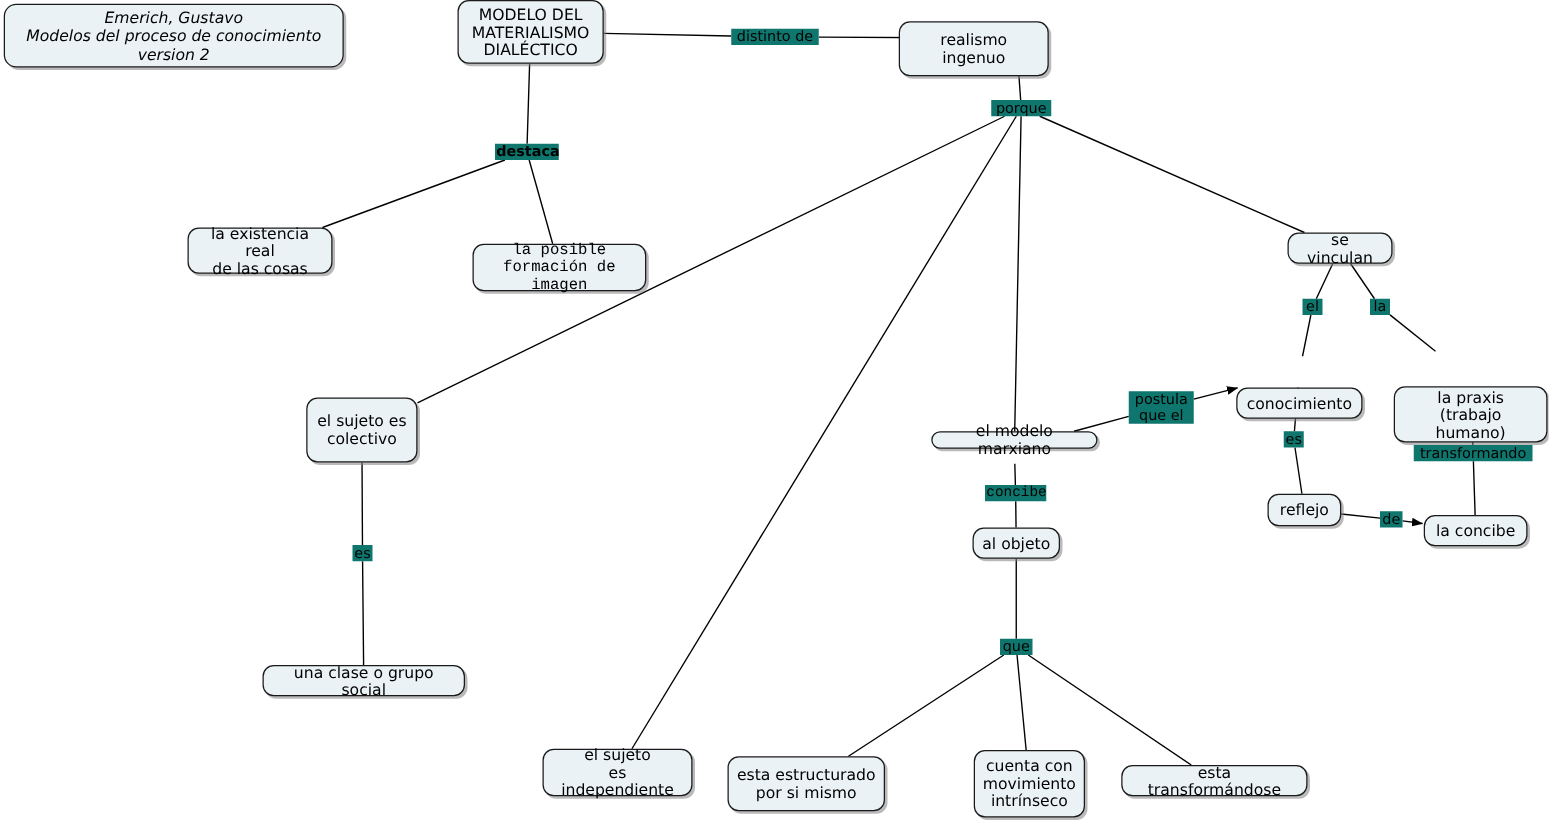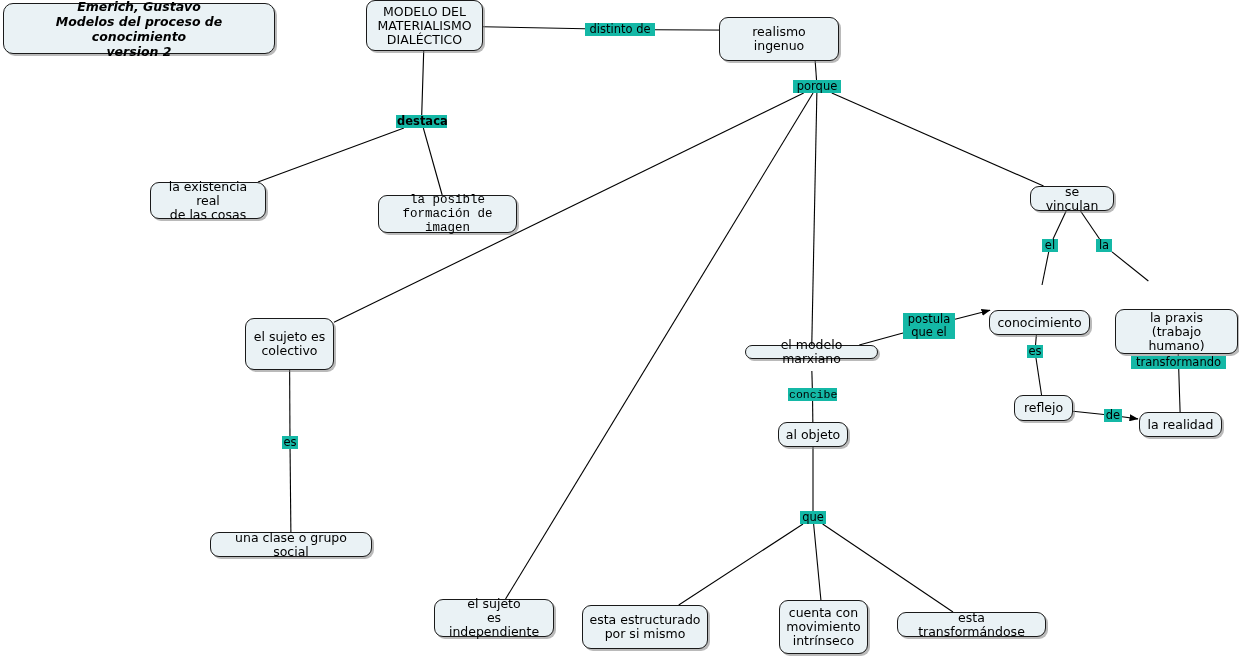--- a/index.html
+++ b/index.html
@@ -36,32 +36,32 @@
     text-align: center;
     color: #000000;
     font-size: 12.5px;
     line-height: 14px;
     box-shadow: 2px 2px 0 rgba(130,130,130,0.55);
     padding: 2px 6px;
     white-space: pre-line;
     z-index: 5;
   }
   .node.title-node {
-    font-weight: bold;
+    font-weight: normal;
     font-style: italic;
     font-size: 12.5px;
     line-height: 15px;
     border-radius: 10px;
   }
   .link-label {
     position: absolute;
     font-size: 11.5px;
     line-height: 13px;
     color: #000000;
-    background: #14b8a6;
+    background: #0f766e;
     text-align: center;
     white-space: pre-line;
     z-index: 6;
     padding: 0 1px;
   }
 </style>
 </head>
 <body>
 
 <div id="canvas">
@@ -117,21 +117,21 @@
       <div class="node" style="left: 378px; top: 195px; width: 139px; height: 38px; font-family: Liberation Mono, monospace;">la posible
 formación de imagen</div>
       <div class="node" style="left: 1030px; top: 186px; width: 84px; height: 25px;">se vinculan</div>
       <div class="node" style="left: 989px; top: 285px; width: 101px; height: 25px; margin-top: 25px;">conocimiento</div>
       <div class="node" style="left: 1115px; top: 281px; width: 123px; height: 45px; margin-top: 28px;">la praxis
 (trabajo humano)</div>
       <div class="node" style="left: 245px; top: 318px; width: 89px; height: 52px;">el sujeto es
 colectivo</div>
       <div class="node" style="left: 745px; top: 345px; width: 133px; height: 14px;">el modelo marxiano</div>
       <div class="node" style="left: 1014px; top: 395px; width: 59px; height: 26px;">reflejo</div>
-      <div class="node" style="left: 1139px; top: 412px; width: 83px; height: 25px;">la realidad</div>
+      <div class="node" style="left: 1139px; top: 412px; width: 83px; height: 25px;">la concibe</div>
       <div class="node" style="left: 778px; top: 422px; width: 70px; height: 25px;">al objeto</div>
       <div class="node" style="left: 210px; top: 532px; width: 162px; height: 25px;">una clase o grupo social</div>
       <div class="node" style="left: 434px; top: 599px; width: 120px; height: 38px;">el sujeto
 es independiente</div>
       <div class="node" style="left: 582px; top: 605px; width: 126px; height: 44px;">esta estructurado
 por si mismo</div>
       <div class="node" style="left: 779px; top: 600px; width: 89px; height: 54px;">cuenta con
 movimiento
 intrínseco</div>
       <div class="node" style="left: 897px; top: 612px; width: 149px; height: 25px;">esta transformándose</div>

